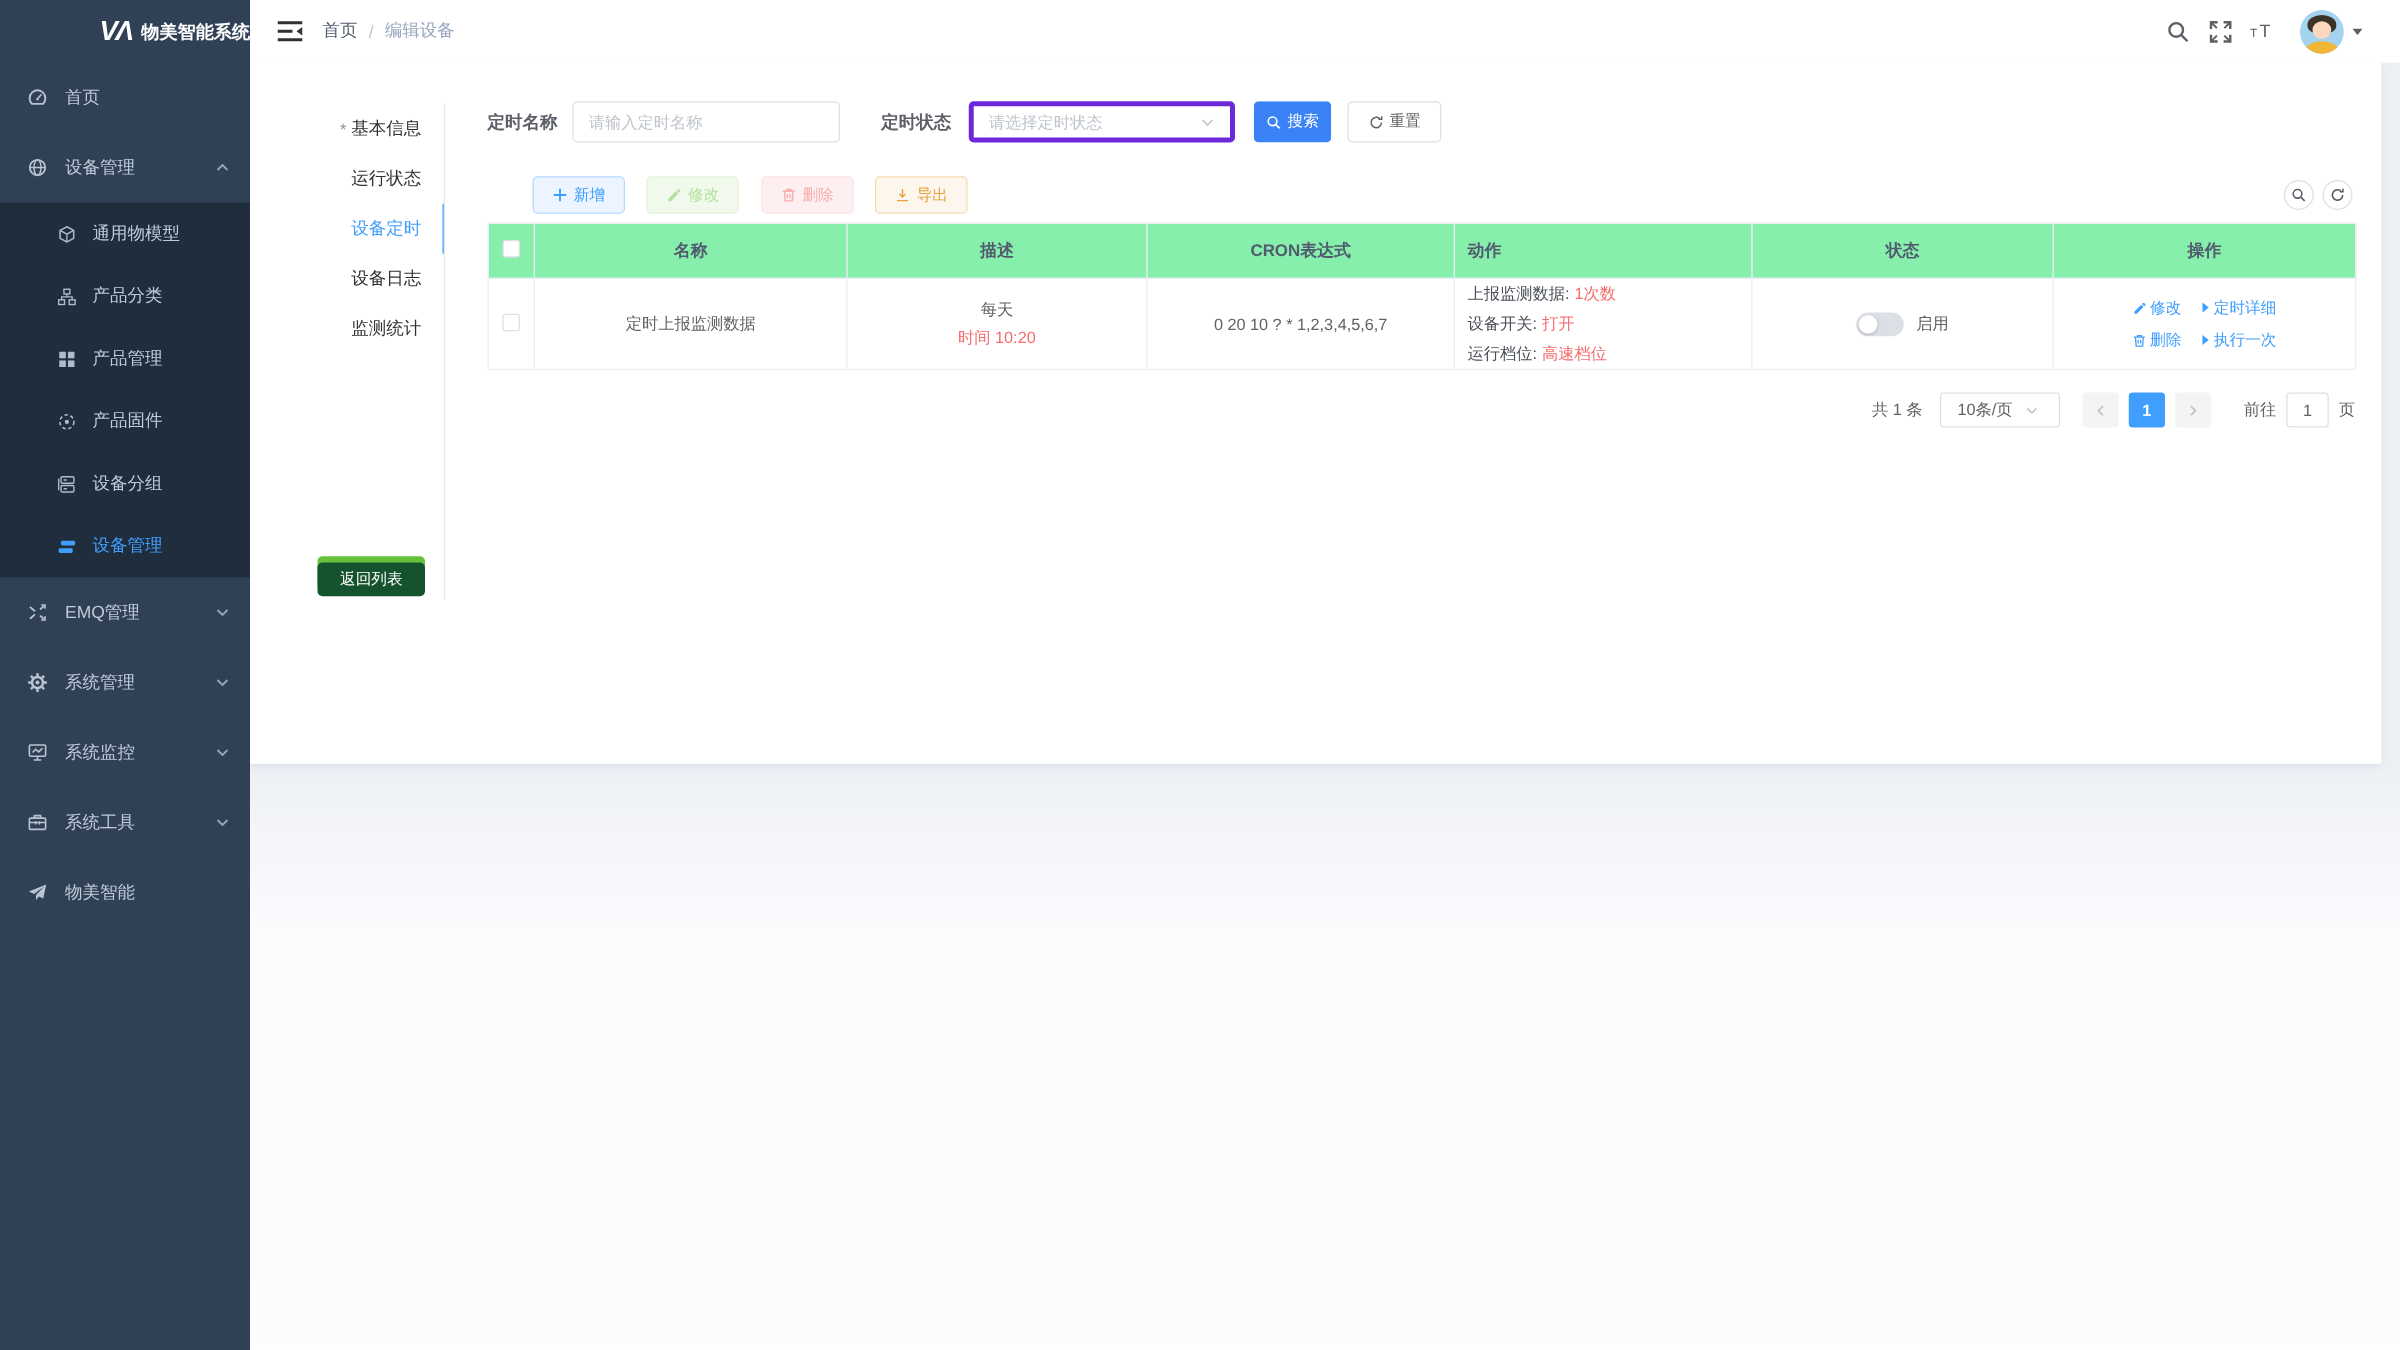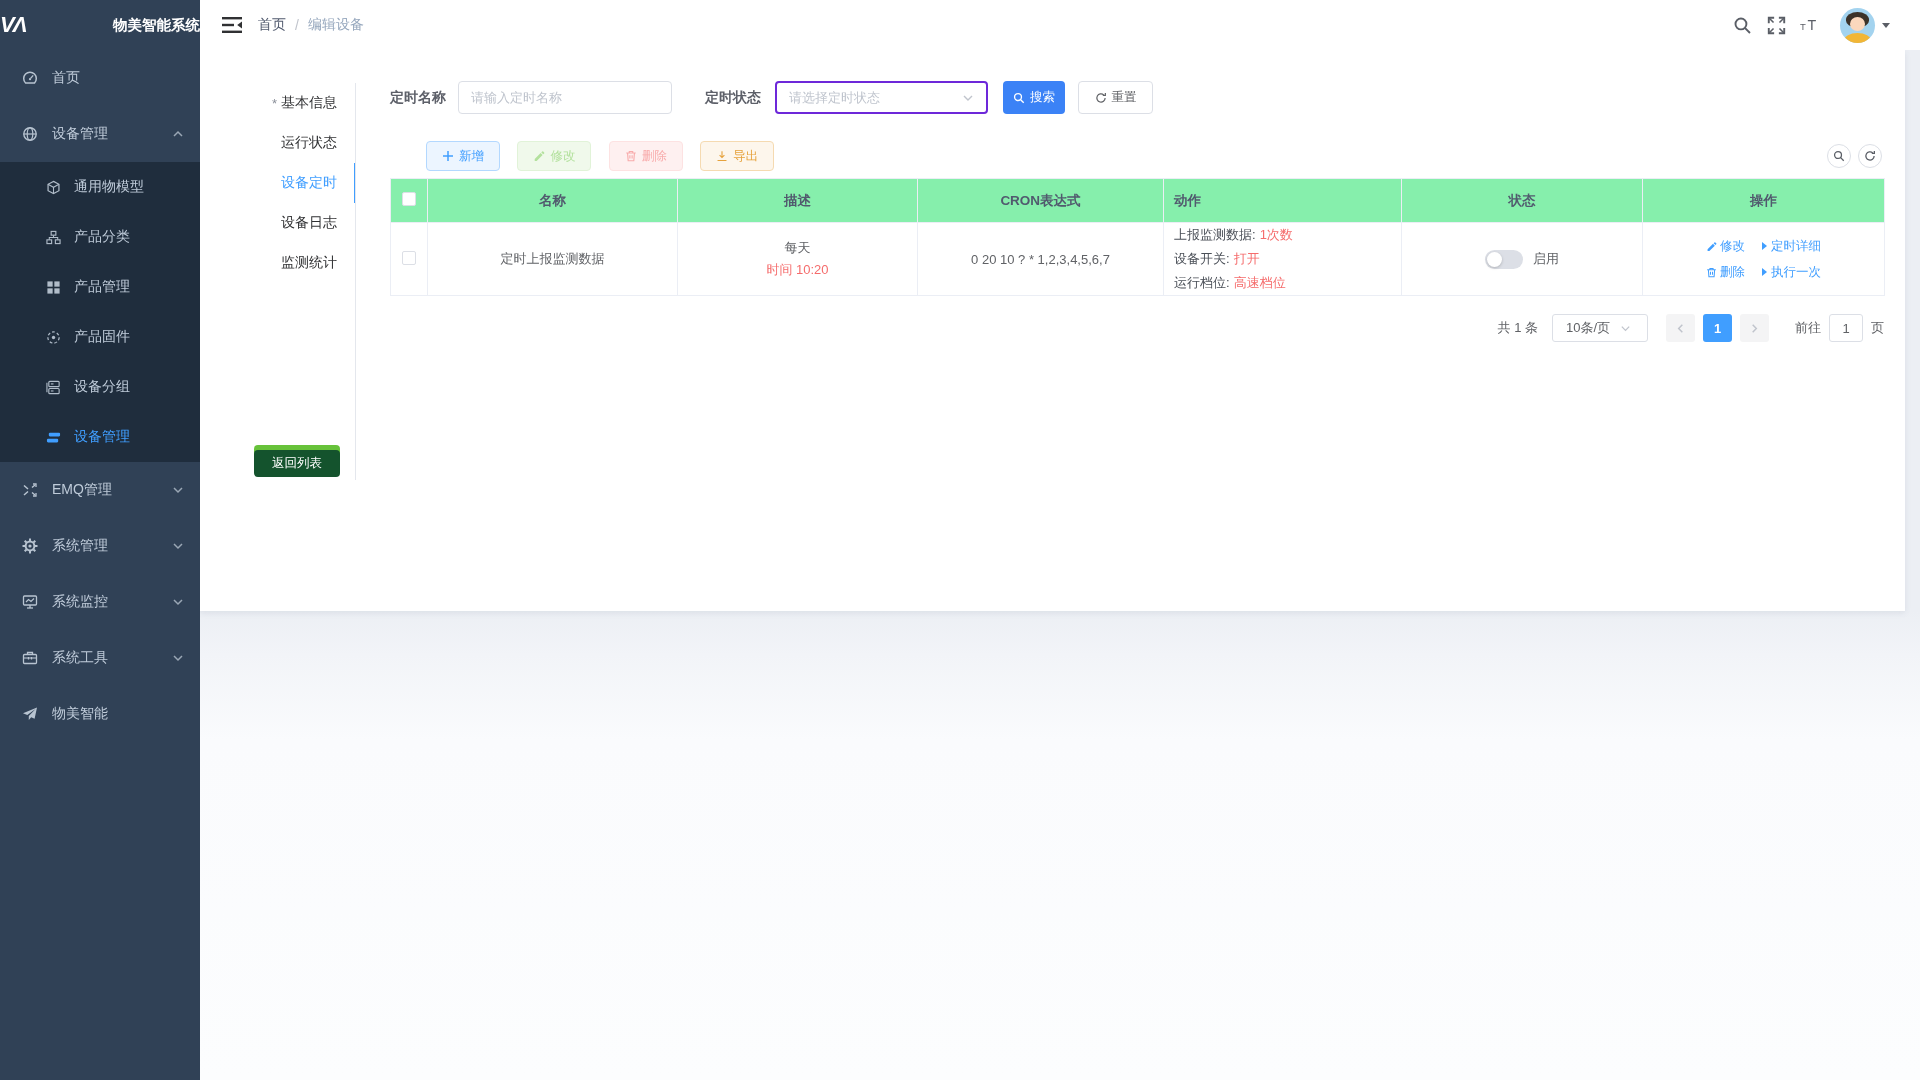--- a/index.html
+++ b/index.html
@@ -1,21 +1,21 @@
 <!DOCTYPE html>
 <html><head>
 <meta charset="utf-8">
 <style>
   * { margin:0; padding:0; box-sizing:border-box; }
   html,body { width:1920px; height:1080px; overflow:hidden; background:#fff;
     font-family:"Liberation Sans","DejaVu Sans",sans-serif; }
 
   
   .sidebar { position:absolute; left:0; top:0; width:200px; height:1080px; background:#304156; z-index:5; }
-  .logo { height:50px; display:flex; align-items:center; justify-content:space-between; gap:8px; color:#fff; }
+  .logo { height:50px; display:flex; align-items:center; justify-content:flex-end; gap:8px; color:#fff; }
   .logo-mark { font-size:22px; font-weight:bold; font-style:italic; letter-spacing:-2px; color:#fff; }
   .logo-title { font-size:14.5px; font-weight:bold; }
   .menu-item { height:56px; display:flex; align-items:center; padding:0 16px 0 22px; color:#bfcbd9; font-size:14px; cursor:pointer; position:relative; }
   .menu-item .mi-icon { width:16px; height:16px; margin-right:14px; color:#b8c4d1; flex:0 0 16px; }
   .menu-item .arrow { margin-left:auto; width:12px; height:12px; color:#9aa7b5; }
   .submenu { background:#1f2d3d; }
   .sub-item { height:50px; display:flex; align-items:center; padding:0 16px 0 46px; color:#bfcbd9; font-size:14px; cursor:pointer; }
   .sub-item .mi-icon { width:15px; height:15px; margin-right:13px; color:#b0bcc9; flex:0 0 15px; }
   .sub-item.active { color:#409EFF; }
   .sub-item.active .mi-icon { color:#409EFF; }
@@ -54,21 +54,21 @@
 
   
   .pane { position:absolute; left:190px; top:31px; width:1494px; }
 
   .filter-row { position:relative; height:33px; }
   .f-label { position:absolute; top:0; height:33px; line-height:33px; font-size:14px; font-weight:bold; color:#5d6069; }
   .f-label.l1 { left:0; }
   .f-label.l2 { left:315px; }
   .f-input { position:absolute; left:68px; top:0; width:214px; height:33px; border:1px solid #dcdfe6; border-radius:4px; padding:0 12px; font-size:13px; color:#606266; font-family:inherit; }
   .f-input::placeholder, .f-select .ph { color:#bfc4cd; }
-  .f-select { position:absolute; left:385px; top:0; width:213px; height:33px; border:2px solid #6d28d9; border-radius:4px; padding:0 12px; font-size:13px; display:flex; align-items:center; cursor:pointer; background:#fff; }
+  .f-select { position:absolute; left:385px; top:0; width:213px; height:33px; border:4px solid #6d28d9; border-radius:4px; padding:0 12px; font-size:13px; display:flex; align-items:center; cursor:pointer; background:#fff; }
   .f-select .sel-caret { margin-left:auto; color:#c0c4cc; width:12px; height:12px; }
   .btn { display:inline-flex; align-items:center; justify-content:center; gap:5px; border-radius:4px; font-size:12.5px; cursor:pointer; font-family:inherit; border:1px solid transparent; }
   .btn-search { position:absolute; left:613px; top:0; width:62px; height:33px; background:#3b82f6; color:#fff; }
   .btn-reset { position:absolute; left:688px; top:0; width:75px; height:33px; background:#fff; border-color:#dcdfe6; color:#606266; }
 
   .toolbar { position:absolute; top:60px; left:0; right:0; height:30px;padding-left:36px; }
   .tbtn { height:30px; padding:0 15px; margin-right:13px; }
   .tbtn svg { width:12px; height:12px; }
   .tbtn-add { background:#ecf5ff; border-color:#b3d8ff; color:#409eff; }
   .tbtn-edit { background:#f0f9eb; border-color:#e1f3d8; color:#b3e19d; cursor:not-allowed; }

